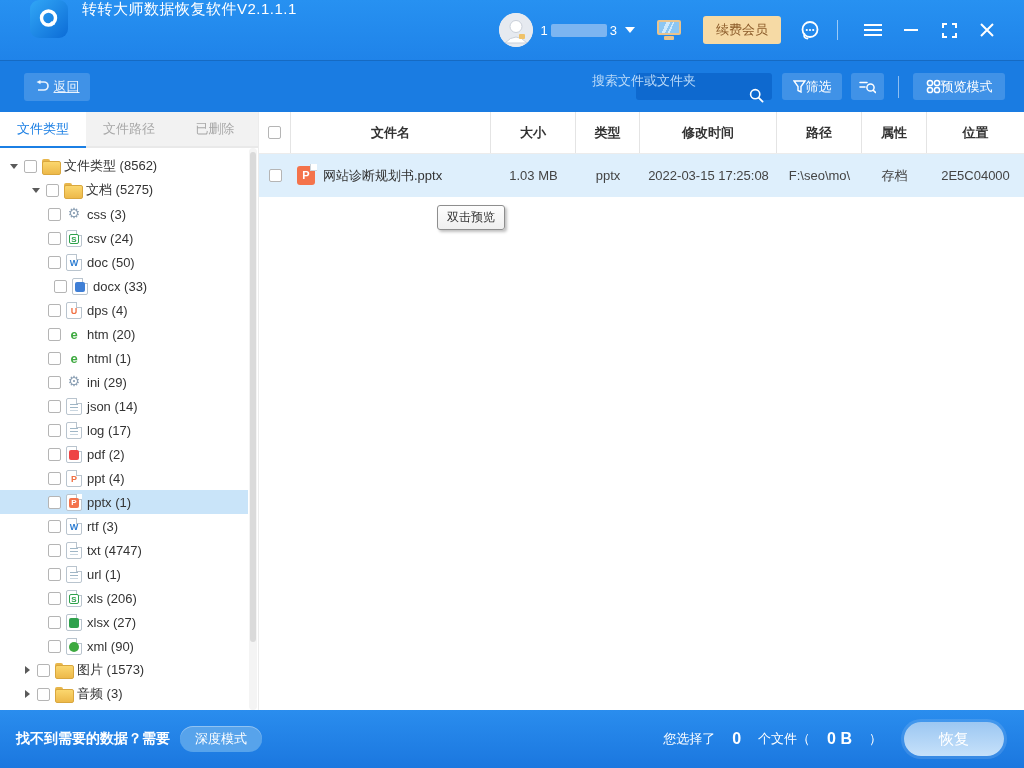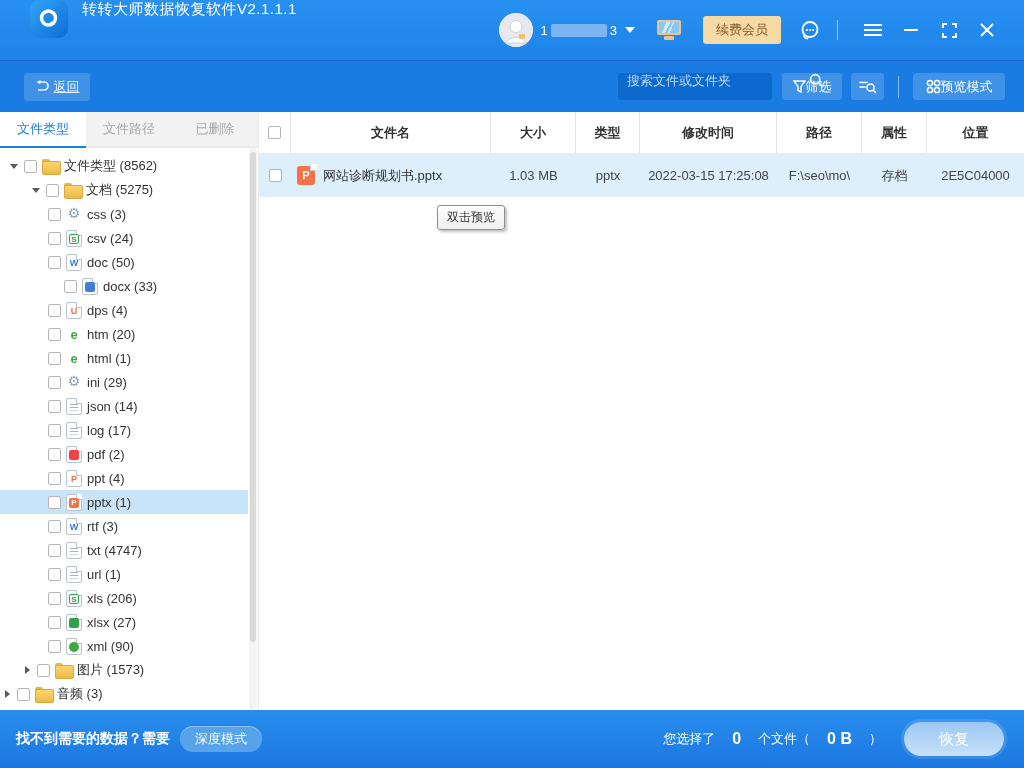--- a/index.html
+++ b/index.html
@@ -28,21 +28,21 @@
   .win-btn { background:none; border:none; padding:0; margin-left:0; cursor:pointer; display:flex; align-items:center; justify-content:center; width:38px; height:32px; }
   .hamb { width:18px; height:12px; border-top:2px solid #fff; border-bottom:2px solid #fff; position:relative; }
   .hamb::after { content:""; position:absolute; left:0; top:3px; width:18px; height:2px; background:#fff; }
   .minus { width:14px; height:2px; background:#fff; }
 
   
   .toolbar { position:absolute; left:0; top:60px; width:1024px; height:52px; background:#1A7CE2;
     border-top:1px solid rgba(0,0,0,.14); display:flex; align-items:center; }
   .back-btn { margin-left:24px; width:66px; height:28px; background:rgba(255,255,255,.17); border:none; border-radius:3px;
     color:rgba(255,255,255,.88); font-size:13px; display:flex; align-items:center; justify-content:center; gap:5px; cursor:pointer;text-decoration:underline; }
-  .search-wrap { margin-left:auto; width:154px; height:27px; background:#0E69CF; border-radius:3px; display:flex; align-items:flex-start; }
+  .search-wrap { margin-left:auto; width:136px; height:27px; background:#0E69CF; border-radius:3px; display:flex; align-items:flex-end;flex-direction:column; }
   .search-input { flex:1; background:transparent; border:none; outline:none; color:#fff; font-size:13px; padding:0 4px 0 9px; }
   .search-input::placeholder { color:#BBDAF8; }
   .search-btn { background:none; border:none; padding:0 8px 0 2px; cursor:pointer; display:flex; align-items:center; }
   .tool-btn { height:27px; background:rgba(255,255,255,.17); border:none; border-radius:3px; color:#fff; font-size:13px;
     display:flex; align-items:center; justify-content:center; gap:0; cursor:pointer; }
   .filter-btn { margin-left:10px; width:60px; }
   .fsearch-btn { margin-left:9px; width:33px; }
   .tool-div { width:1px; height:22px; background:rgba(255,255,255,.5); margin:0 14px; }
   .preview-btn { width:92px; margin-right:19px; }
 
@@ -275,21 +275,21 @@
         <span class="tlabel">csv (24)</span>
       </div>
       <div class="trow" style="padding-left: 34px;">
         <span class="exp exp-none"></span>
         <span class="cb"></span>
         <span class="ficon i-blue-w pg">
           <span class="badge">W</span>
         </span>
         <span class="tlabel">doc (50)</span>
       </div>
-      <div class="trow" style="padding-left: 50px;">
+      <div class="trow" style="padding-left: 40px;">
         <span class="exp exp-none"></span>
         <span class="cb"></span>
         <span class="ficon i-blue-sq pg">
           <span class="badge"></span>
         </span>
         <span class="tlabel">docx (33)</span>
       </div>
       <div class="trow" style="padding-left: 34px;">
         <span class="exp exp-none"></span>
         <span class="cb"></span>
@@ -395,21 +395,21 @@
           <span class="badge"></span>
         </span>
         <span class="tlabel">xml (90)</span>
       </div>
       <div class="trow" style="padding-left: 20px;">
         <span class="exp-right"></span>
         <span class="cb"></span>
         <span class="ficon i-folder"></span>
         <span class="tlabel">图片 (1573)</span>
       </div>
-      <div class="trow" style="">
+      <div class="trow" style="padding-left: 20px;">
         <span class="exp-right"></span>
         <span class="cb"></span>
         <span class="ficon i-folder"></span>
         <span class="tlabel">音频 (3)</span>
       </div>
     </div>
   <div class="sscroll">
     <div class="sthumb"></div>
   </div>
 </div>

